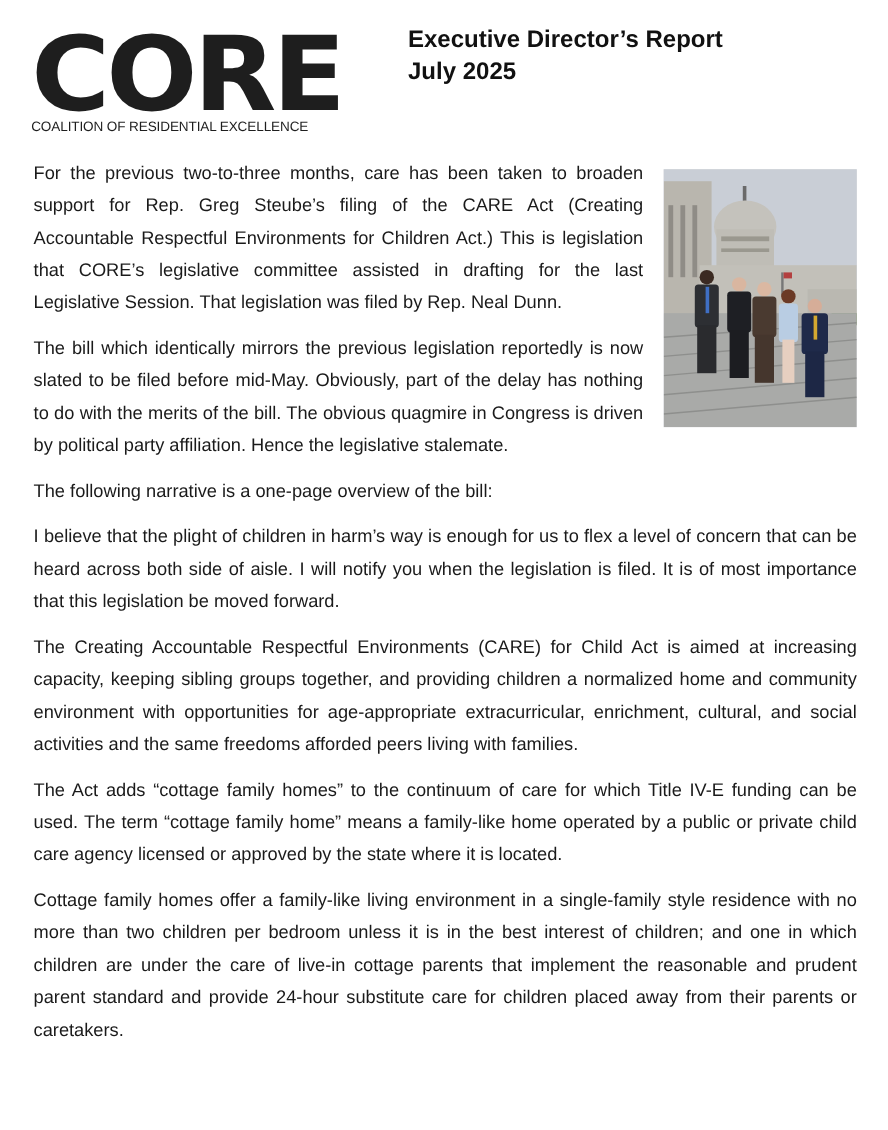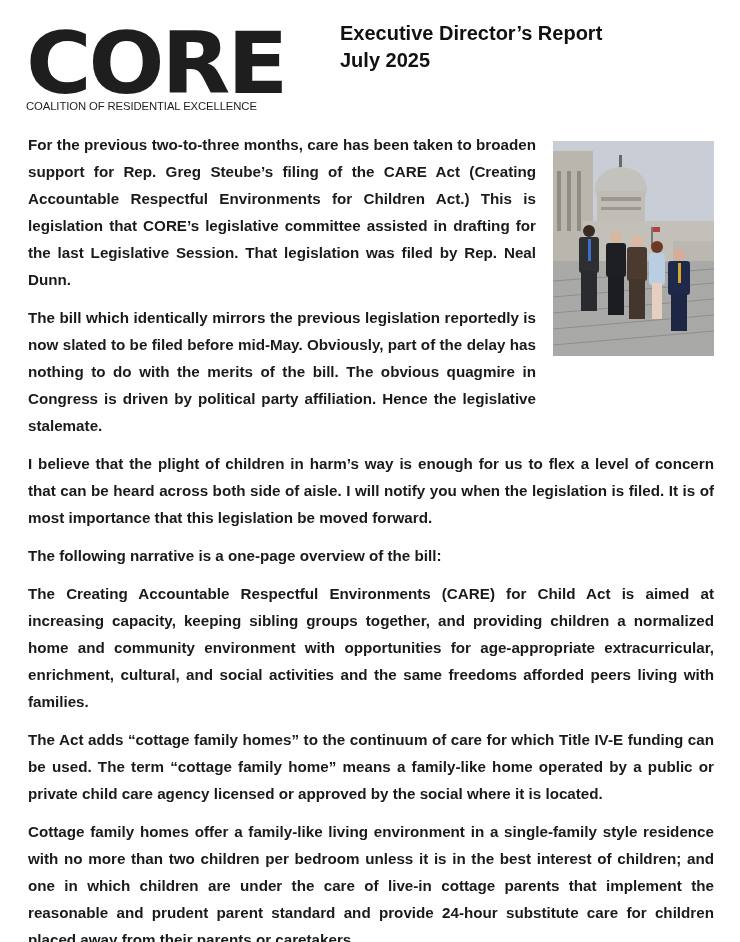--- a/index.html
+++ b/index.html
@@ -3,21 +3,21 @@
   <meta charset="utf-8">
   <style>
     html, body { margin: 0; padding: 0; background: #ffffff; }
     body { width: 740px; height: 942px; position: relative; overflow: hidden; color: #1a1a1a; font-family: "Liberation Sans", sans-serif; }
     .logo { position: absolute; left: 26px; top: 28px; width: 250px; }
     .logo-word { font-family: "DejaVu Sans", sans-serif; font-weight: bold; font-size: 86px; line-height: 70px; letter-spacing: -3px; color: #1e1e1e; transform: scaleX(1.04); transform-origin: left; height: 72px; }
     .logo-tag { font-family: "Liberation Sans", sans-serif; font-size: 11.3px; color: #1e1e1e; margin-top: 0; letter-spacing: -0.1px; white-space: nowrap; }
     .title { position: absolute; left: 340px; top: 20px; width: 360px; font-weight: bold; font-size: 20px; line-height: 27px; color: #111; }
     .photo { position: absolute; left: 553px; top: 141px; width: 161px; height: 215px; overflow: hidden; background: #cfd3d8; }
     .content { position: absolute; left: 28px; top: 131px; width: 686px; font-size: 15.2px; line-height: 27px; text-align: justify; }
-    .content p { margin: 0 0 11px 0; font-weight: bold; }
+    .content p { margin: 0 0 11px 0; }
     .p-narrow { width: 508px; }
   </style>
 </head>
 <body>
 
 <div class="logo">
   <div class="logo-word">CORE</div>
   <div class="logo-tag">COALITION OF RESIDENTIAL EXCELLENCE</div>
 </div>
 
@@ -83,18 +83,18 @@
       <rect x="115" y="120" width="22" height="34" rx="3" fill="#1f2a4a"></rect>
       <rect x="118" y="152" width="16" height="38" fill="#1d2745"></rect>
       <rect x="125" y="122" width="3" height="20" fill="#d4a830"></rect>
     </g>
   </svg>
 </div>
 
 <div class="content">
   <p class="p-narrow">For the previous two-to-three months, care has been taken to broaden support for Rep. Greg Steube’s filing of the CARE Act (Creating Accountable Respectful Environments for Children Act.)   This is legislation that CORE’s legislative committee assisted in drafting for the last Legislative Session. That legislation was filed by Rep. Neal Dunn.</p>
   <p style="width:508px;">The bill which identically mirrors the previous legislation reportedly is now slated to be filed before mid-May.  Obviously, part of the delay has nothing to do with the merits of the bill. The obvious quagmire in Congress is driven by political party affiliation. Hence the legislative stalemate.</p>
+  <p>The following narrative is a one-page overview of the bill:</p>
   <p>I believe that the plight of children in harm’s way is enough for us to flex a level of concern that can be heard across both side of aisle. I will notify you when the legislation is filed. It is of most importance that this legislation be moved forward.</p>
-  <p>The following narrative is a one-page overview of the bill:</p>
   <p>The Creating Accountable Respectful Environments (CARE) for Child  Act is aimed at increasing capacity, keeping sibling groups together, and providing children a normalized home and community environment with opportunities for age-appropriate extracurricular, enrichment, cultural, and social activities and the same freedoms afforded peers living with families.</p>
-  <p>The Act adds “cottage family homes” to the continuum of care for which Title IV-E funding can be used. The term “cottage family home” means a family-like home operated by a public or private child care agency licensed or approved by the social where it is located.</p>
+  <p>The Act adds “cottage family homes” to the continuum of care for which Title IV-E funding can be used. The term “cottage family home” means a family-like home operated by a public or private child care agency licensed or approved by the state where it is located.</p>
   <p>Cottage family homes offer a family-like living environment in a single-family style residence with no more than two children per bedroom unless it is in the best interest of children; and one in which children are under the care of live-in cottage parents that implement the reasonable and prudent parent standard and provide 24-hour substitute care for children placed away from their parents or caretakers.</p>
 </div>
 
 </body></html>

